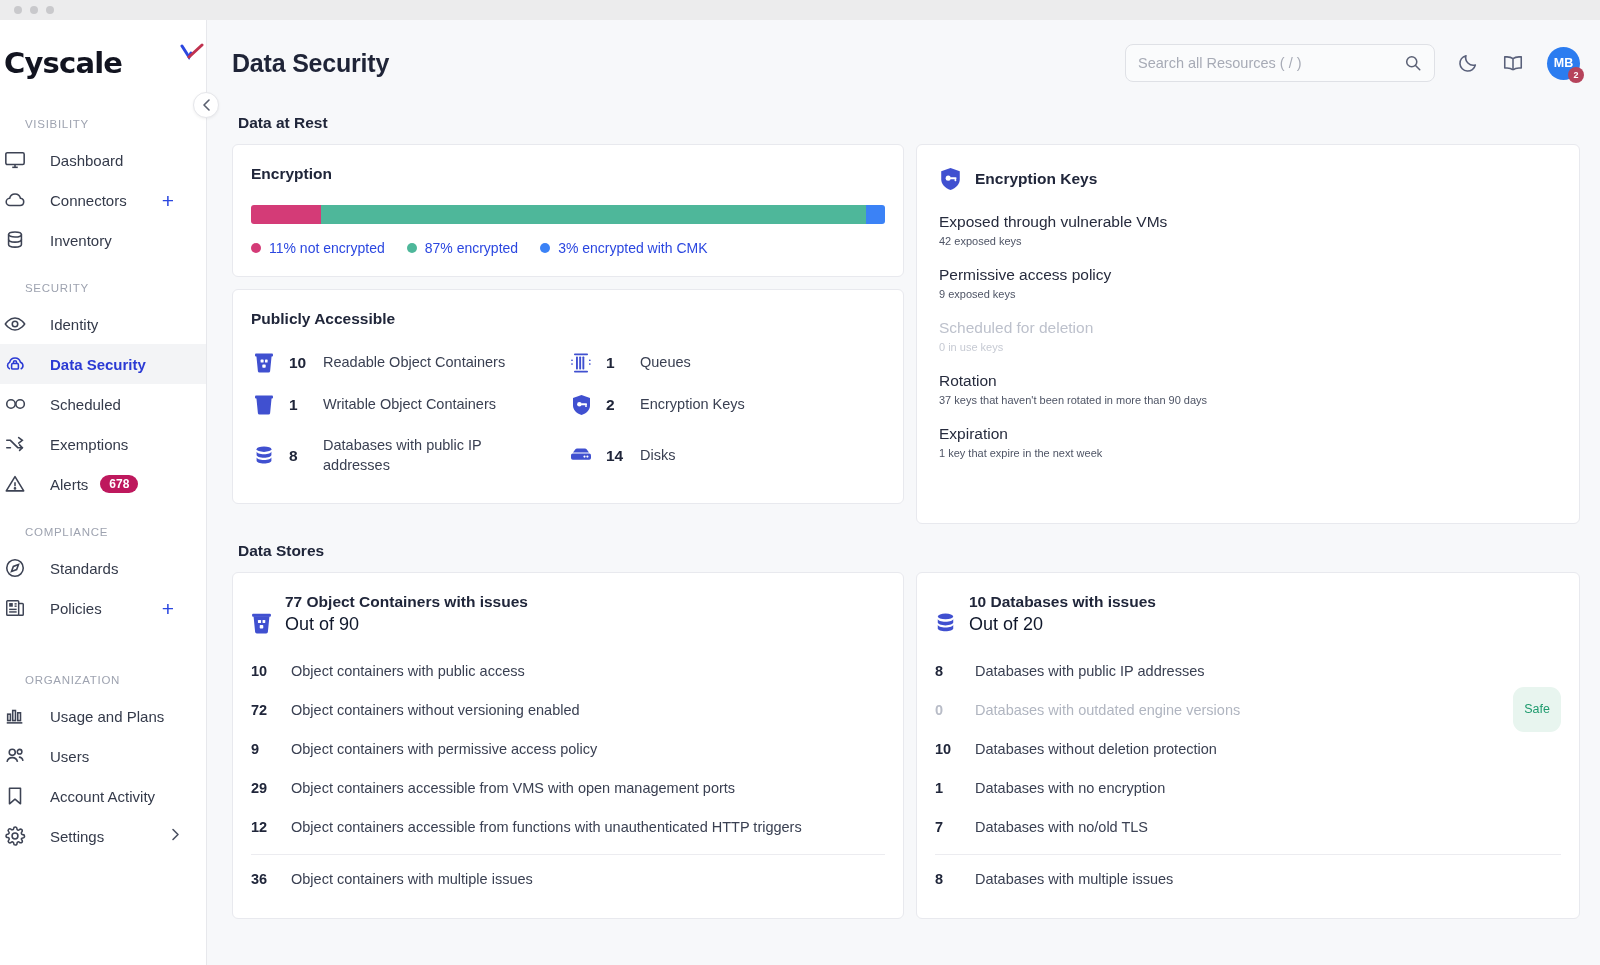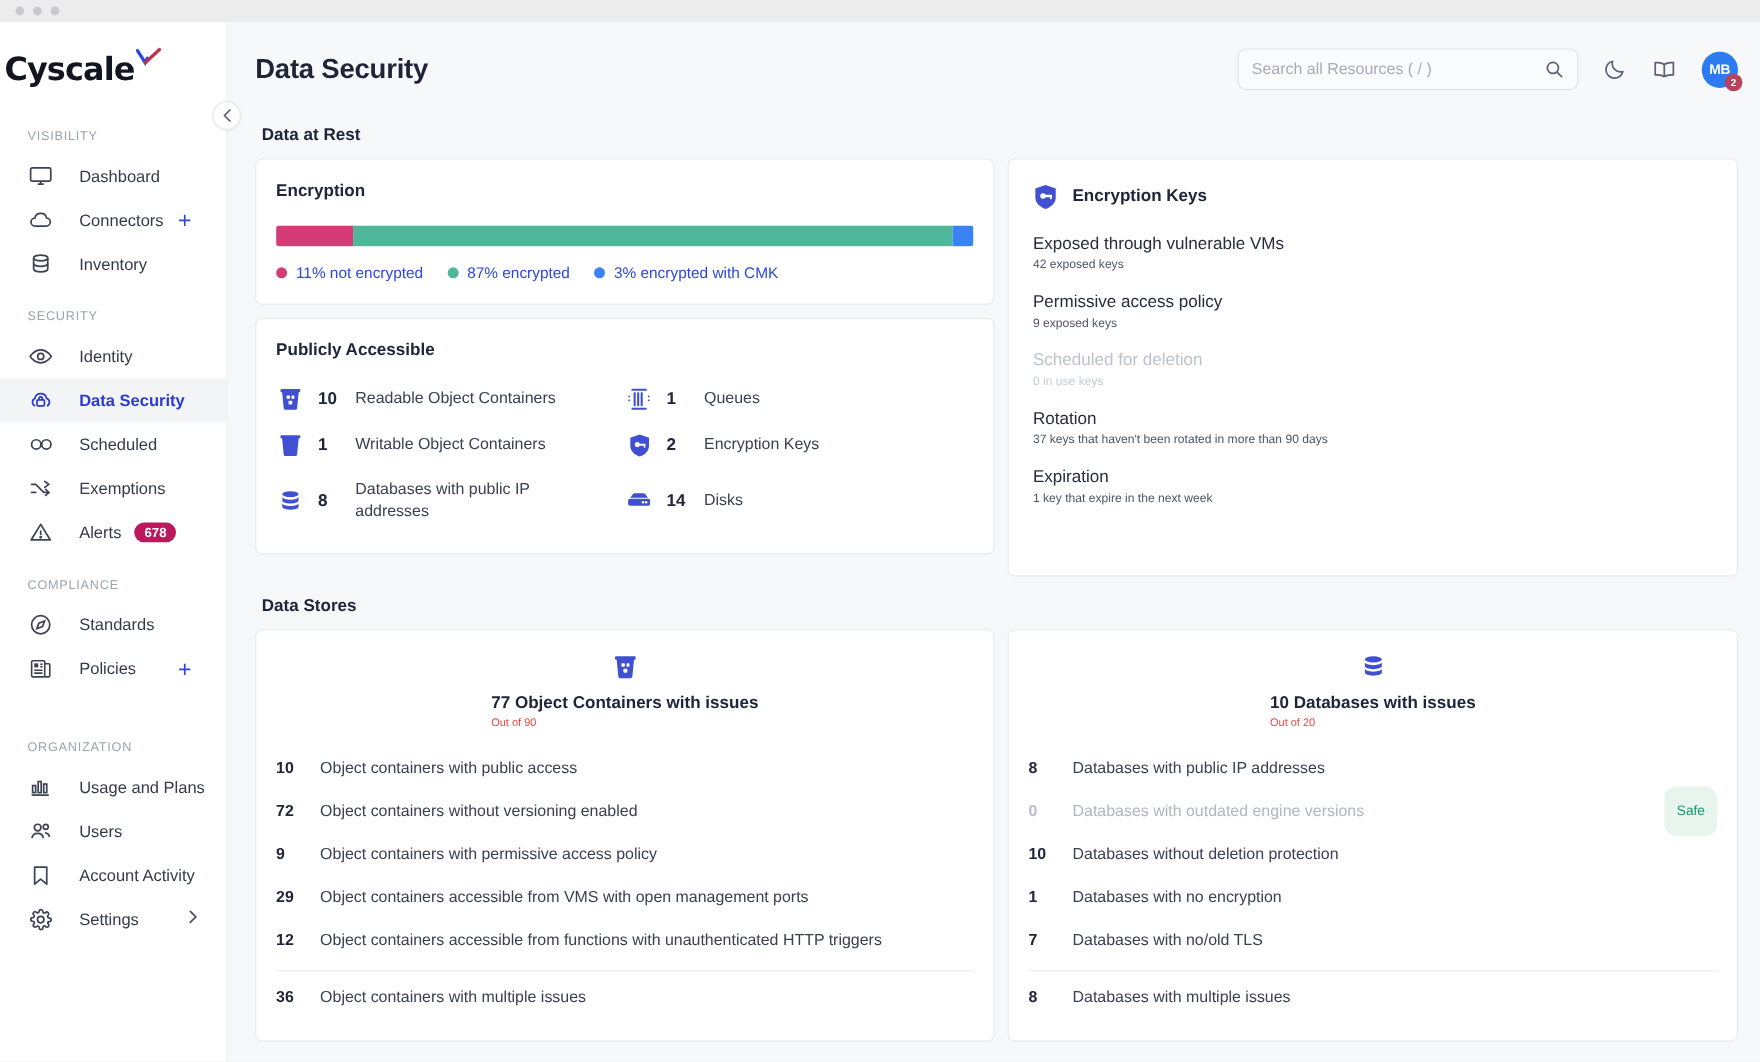--- a/index.html
+++ b/index.html
@@ -34,21 +34,21 @@
     min-width: 207px;
     background: #ffffff;
     border-right: 1px solid #e7e8ec;
     position: relative;
     padding-top: 6px;
   }
   .logo-wrap {
     height: 74px;
     display: flex;
     align-items: center;
-    justify-content: flex-start;
+    justify-content: space-between;
     padding-left: 4px;
   }
   .logo-text {
     font-size: 29px;
     font-weight: 700;
     letter-spacing: -0.8px;
     color: #121420;
     font-family: "DejaVu Sans", sans-serif;
   }
   .logo-mark { margin-left: 1px; margin-top: -16px; }
@@ -60,21 +60,21 @@
     padding: 0 0 10px 25px;
     font-weight: 400;
   }
   .nav-group { margin-bottom: 22px; }
   .nav-group.first { margin-top: 18px; }
 
   .nav-item {
     display: flex;
     align-items: center;
     height: 40px;
-    padding-left: 26px;
+    padding-left: 4px;
     cursor: pointer;
     position: relative;
   }
   .nav-item .ico {
     width: 28px; height: 24px;
     display: flex; align-items: center; justify-content: flex-start;
     color: #3d4354;
     flex-shrink: 0;
   }
   .nav-item .lbl {
@@ -237,23 +237,23 @@
   
   .keys-head { display: flex; align-items: center; gap: 13px; margin-bottom: 22px; }
   .key-block { margin-bottom: 19px; }
   .key-block:last-child { margin-bottom: 0; }
   .key-title { font-size: 15.5px; color: #262b3d; margin-bottom: 4px; }
   .key-sub { font-size: 11px; color: #4e5465; }
   .key-block.muted .key-title { color: #bdc1cc; }
   .key-block.muted .key-sub { color: #c6cad3; }
 
   
-  .ds-head { display: flex; align-items: center; gap: 13px; padding: 20px 18px 6px 18px; flex-direction: column; }
+  .ds-head { display: flex; align-items: flex-end; gap: 13px; padding: 20px 18px 6px 18px; }
   .ds-title { font-size: 15.5px; font-weight: 700; color: #20263a; }
-  .ds-link { font-size: 10px; color: #ef4444; margin-top: 3px; cursor: pointer; }
+  .ds-link { font-size: 18px; color: #0f172a; margin-top: 3px; cursor: pointer; }
   .ds-rows { padding: 10px 18px 0 18px; }
   .ds-row {
     display: flex; align-items: center;
     height: 39px;
   }
   .ds-num {
     font-size: 14.5px; font-weight: 700; color: #20263a;
     width: 40px; text-align: left;
   }
   .ds-lbl { font-size: 14.5px; color: #3a4052; }

